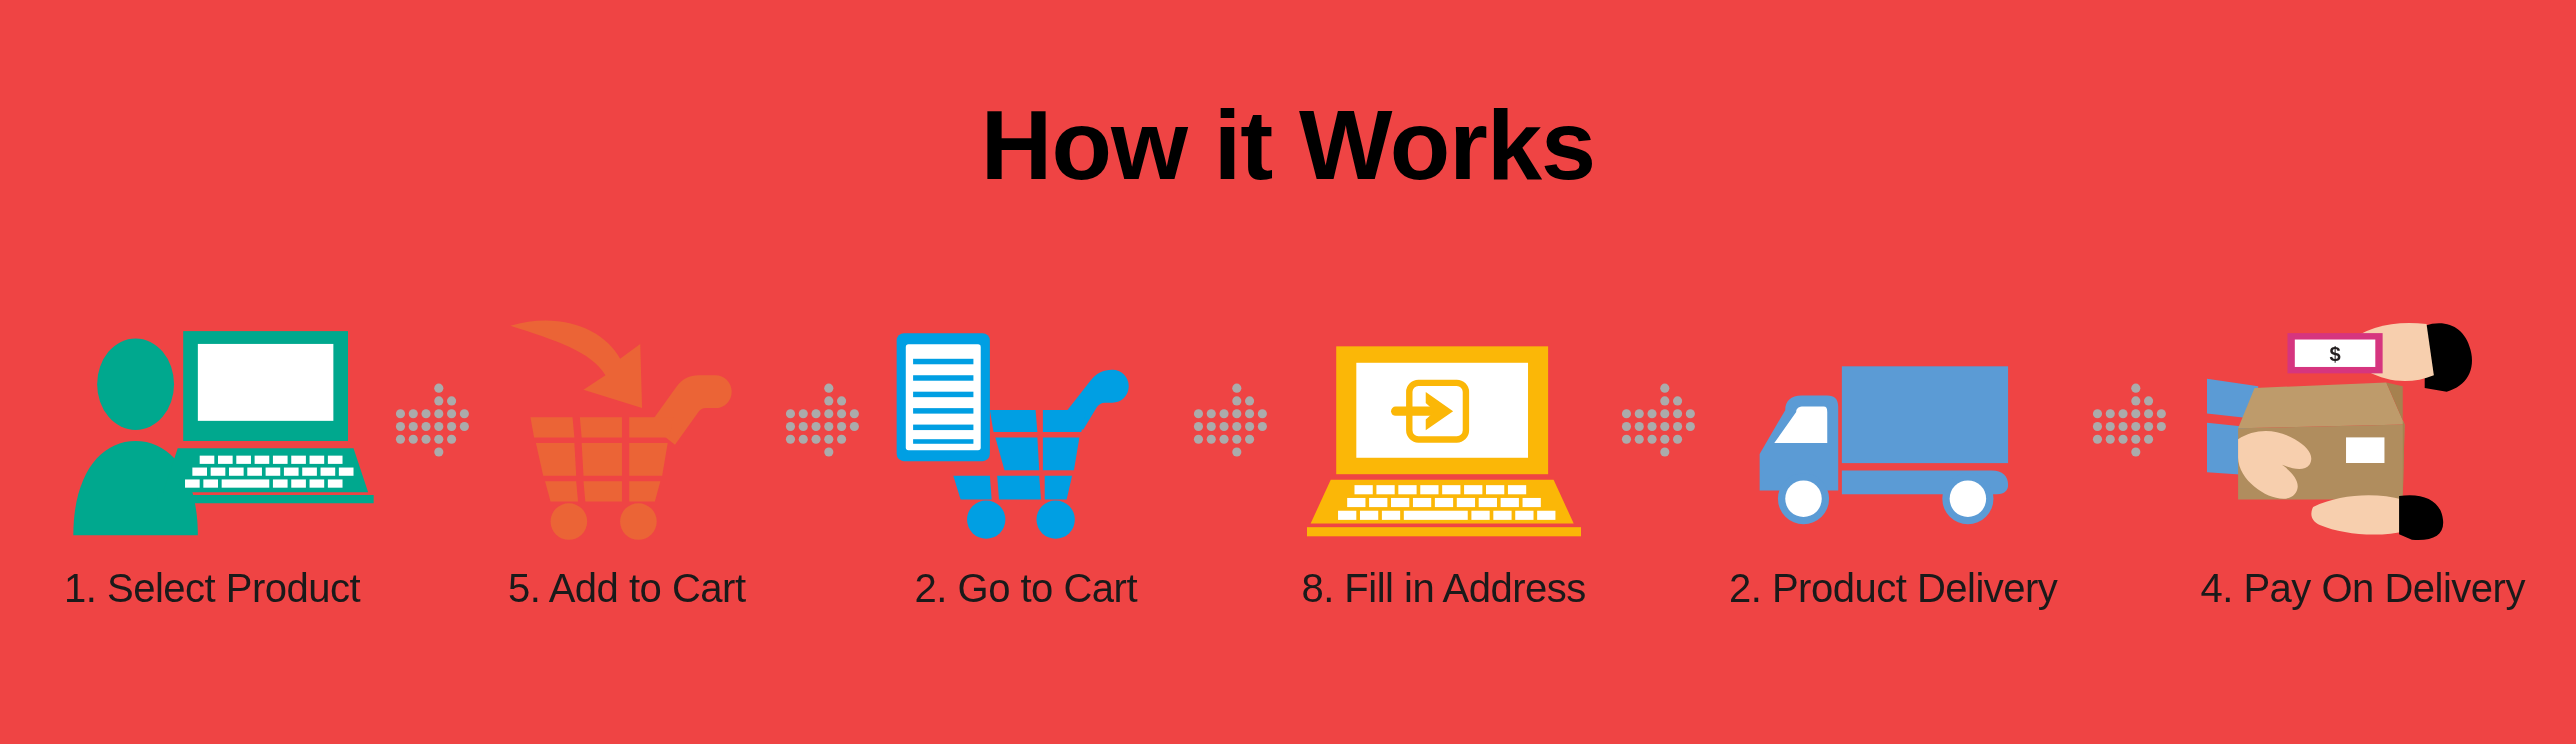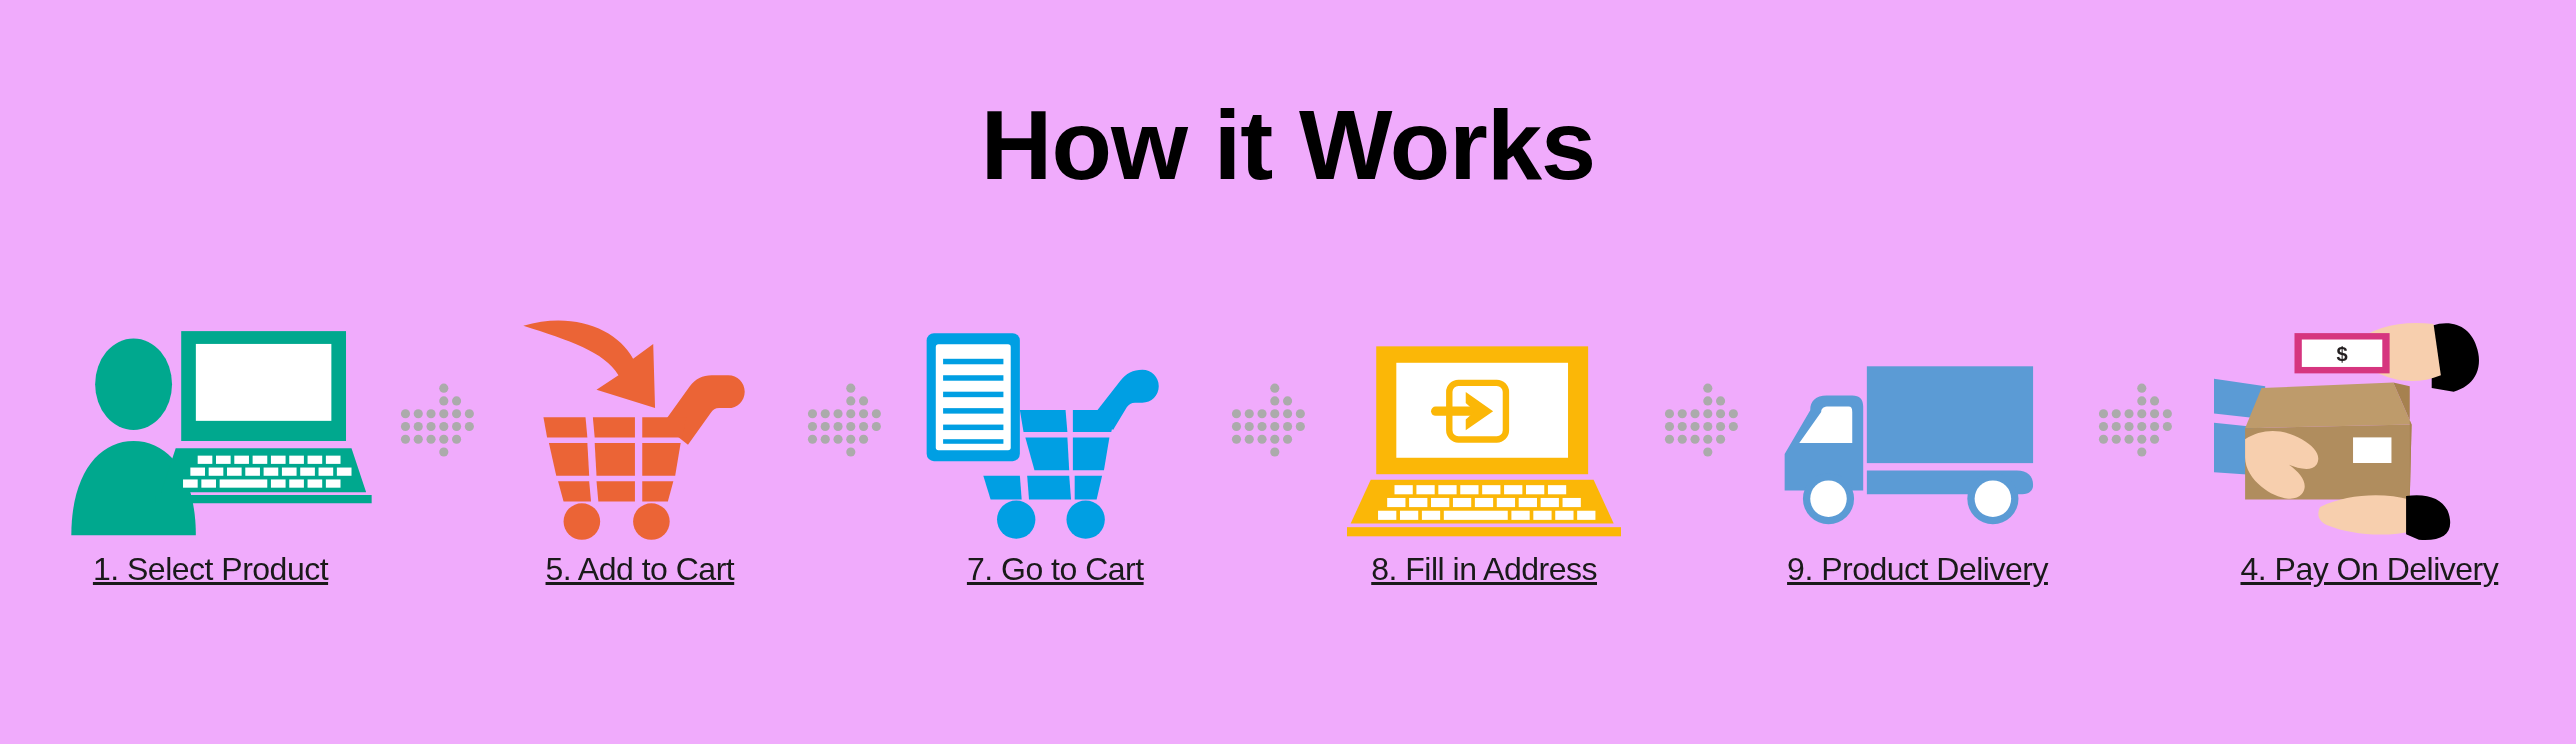--- a/index.html
+++ b/index.html
@@ -11,21 +11,21 @@
     width: 2576px;
     height: 745px;
     font-family: "Liberation Sans", sans-serif;
     overflow: hidden;
     position: relative;
   }
   .page {
     position: relative;
     width: 2576px;
     height: 745px;
-    background: #f0abfc;
+    background: #ef4444;
   }
   .title {
     position: absolute;
     top: 95px;
     left: 0;
     width: 2576px;
     text-align: center;
     font-size: 99px;
     font-weight: bold;
     color: #000000;
@@ -51,27 +51,26 @@
     align-items: center;
     justify-content: flex-start;
   }
   .icon-box {
     height: 238px;
     display: flex;
     align-items: flex-end;
     justify-content: center;
   }
   .step-label {
-    margin-top: 11px;
-    font-size: 32px;
+    margin-top: 26px;
+    font-size: 40px;
     color: #1a1a1a;
     white-space: nowrap;
     font-family: "Liberation Sans", sans-serif;
     letter-spacing: -0.5px;
-    text-decoration: underline;
   }
   .sep {
     height: 238px;
     display: flex;
     align-items: center;
     justify-content: center;
     flex: 0 0 auto;
   }
   .dot-arrow {
     display: block;
@@ -251,21 +250,21 @@
             <path d="M164 138 L204 138 L198 174 L164 174 Z"></path>
             <path d="M66 180 L106 180 L108 206 L74 206 Z"></path>
             <path d="M114 180 L160 180 L162 206 L116 206 Z"></path>
             <path d="M166 180 L196 180 L190 206 L166 206 Z"></path>
           </g>
 
           <circle cx="102" cy="228" r="21" fill="#009FE3"></circle>
           <circle cx="178" cy="228" r="21" fill="#009FE3"></circle>
         </svg>
       </div>
-      <div class="step-label">7. Go to Cart</div>
+      <div class="step-label">2. Go to Cart</div>
     </div>
 
     <div class="sep">
       <svg class="dot-arrow" width="73" height="70" viewBox="0 0 80 76">
         <g fill="#ABABAB">
           <circle cx="6" cy="30" r="5"></circle>
             <circle cx="6" cy="44" r="5"></circle>
             <circle cx="6" cy="58" r="5"></circle>
           <circle cx="20" cy="30" r="5"></circle>
             <circle cx="20" cy="44" r="5"></circle>
@@ -382,21 +381,21 @@
           <path d="M44 60 C44 56 47 54 52 54 L74 54 C77 54 78 56 78 60 L78 94 L20 94 Z" fill="#ffffff"></path>
 
           <path d="M94 124 L258 124 C270 124 276 130 276 140 C276 146 272 150 264 150 L94 150 Z" fill="#5B9BD5"></path>
 
           <circle cx="52" cy="155" r="28" fill="#5B9BD5"></circle>
           <circle cx="52" cy="155" r="20" fill="#ffffff"></circle>
           <circle cx="232" cy="155" r="28" fill="#5B9BD5"></circle>
           <circle cx="232" cy="155" r="20" fill="#ffffff"></circle>
         </svg>
       </div>
-      <div class="step-label">9. Product Delivery</div>
+      <div class="step-label">2. Product Delivery</div>
     </div>
 
     <div class="sep">
       <svg class="dot-arrow" width="73" height="70" viewBox="0 0 80 76">
         <g fill="#ABABAB">
           <circle cx="6" cy="30" r="5"></circle>
             <circle cx="6" cy="44" r="5"></circle>
             <circle cx="6" cy="58" r="5"></circle>
           <circle cx="20" cy="30" r="5"></circle>
             <circle cx="20" cy="44" r="5"></circle>

